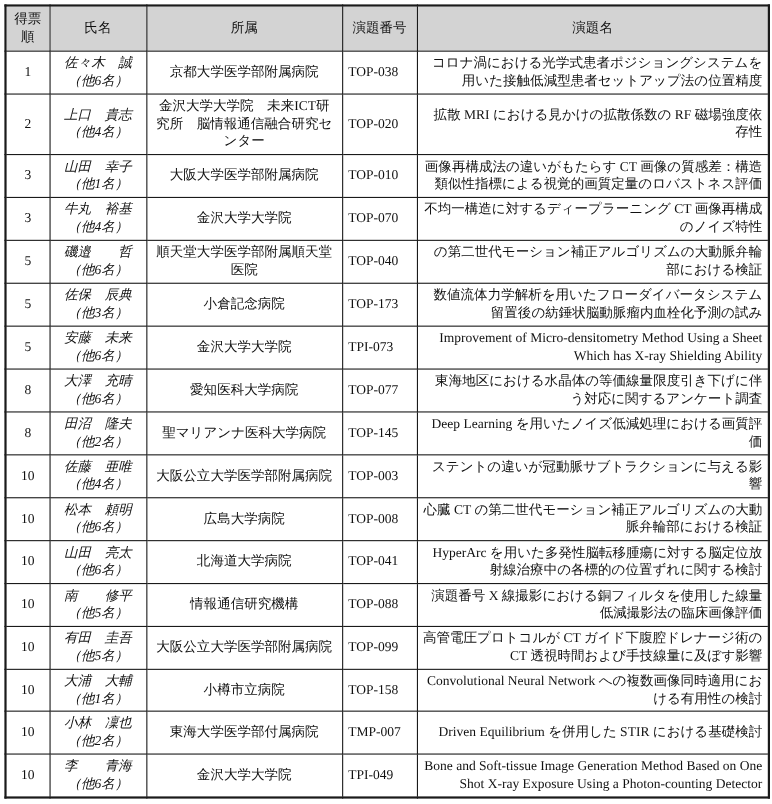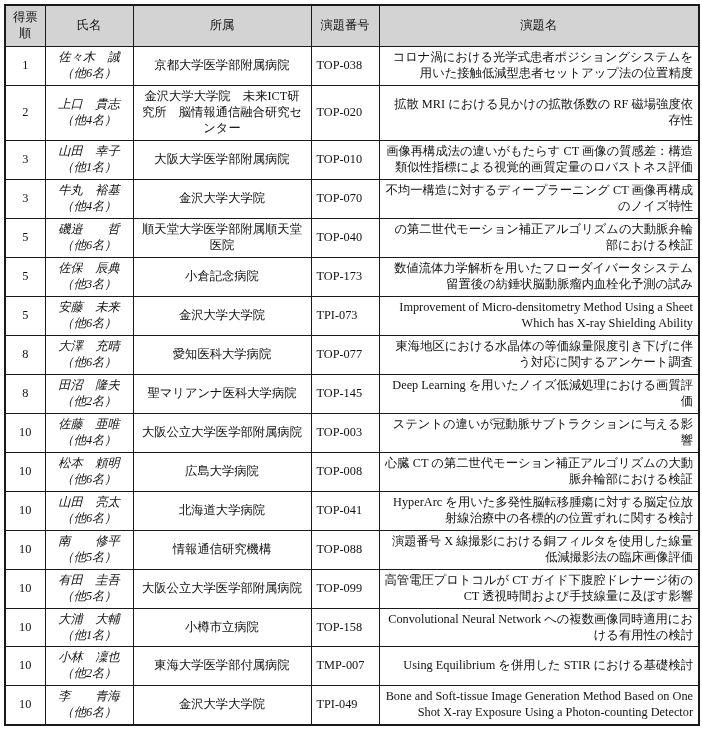--- a/index.html
+++ b/index.html
@@ -220,21 +220,21 @@
           <td class="cell-title">Convolutional Neural Network への複数画像同時適用における有用性の検討</td>
         </tr>
         <tr>
           <td class="cell-rank">10</td>
           <td class="cell-name">
             <span class="name-line">小林　凜也</span>
             <span class="others-line">（他2名）</span>
           </td>
           <td class="cell-affil">東海大学医学部付属病院</td>
           <td class="cell-number">TMP-007</td>
-          <td class="cell-title">Using Equilibrium を併用した STIR における基礎検討</td>
+          <td class="cell-title">Driven Equilibrium を併用した STIR における基礎検討</td>
         </tr>
         <tr>
           <td class="cell-rank">10</td>
           <td class="cell-name">
             <span class="name-line">李　　青海</span>
             <span class="others-line">（他6名）</span>
           </td>
           <td class="cell-affil">金沢大学大学院</td>
           <td class="cell-number">TPI-049</td>
           <td class="cell-title">Bone and Soft-tissue Image Generation Method Based on One Shot X-ray Exposure Using a Photon-counting Detector</td>

